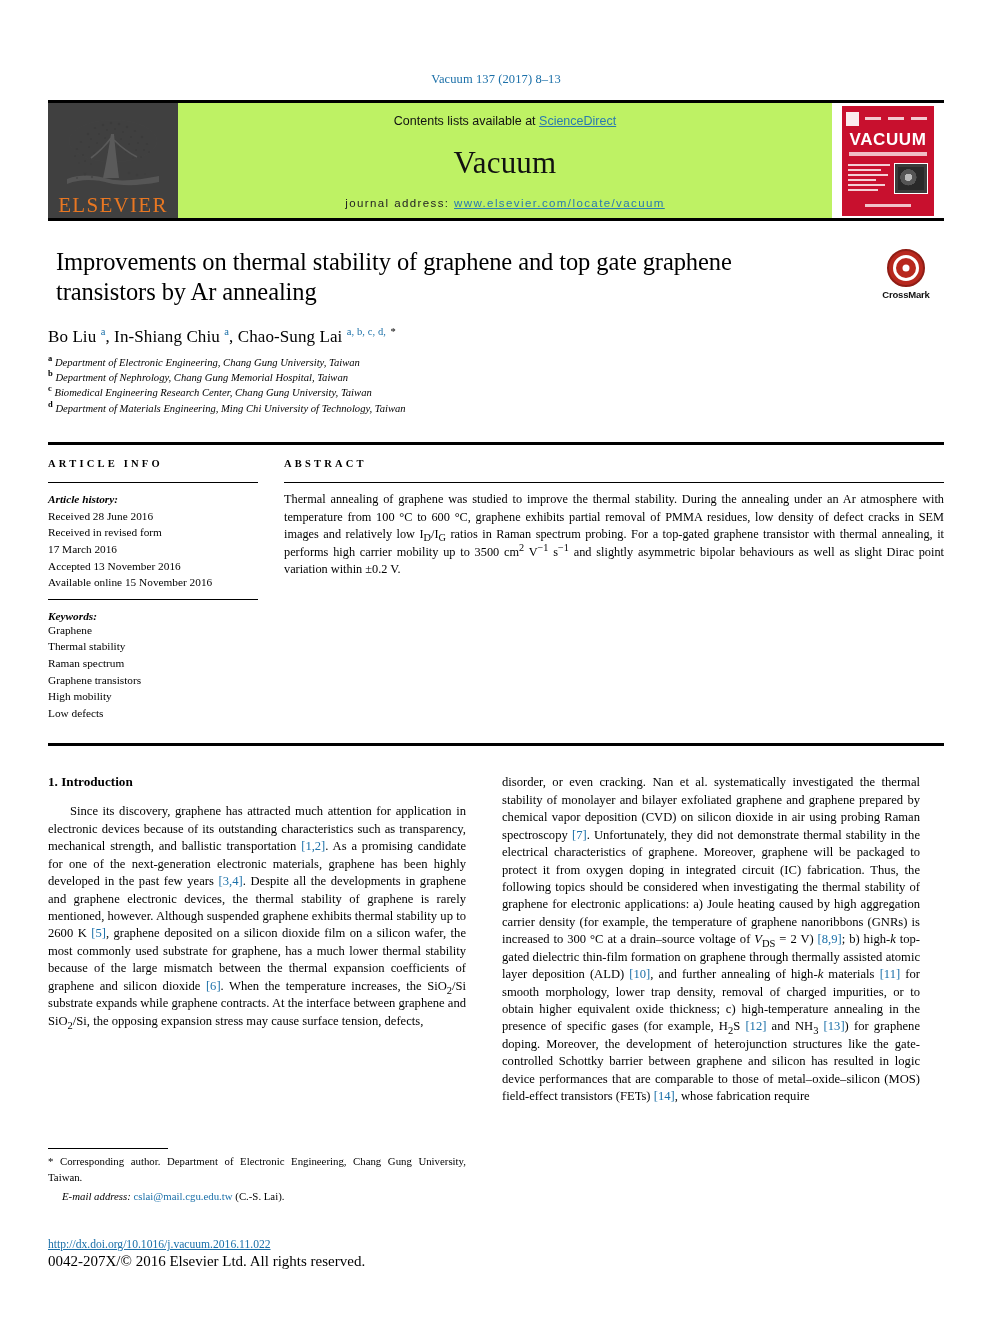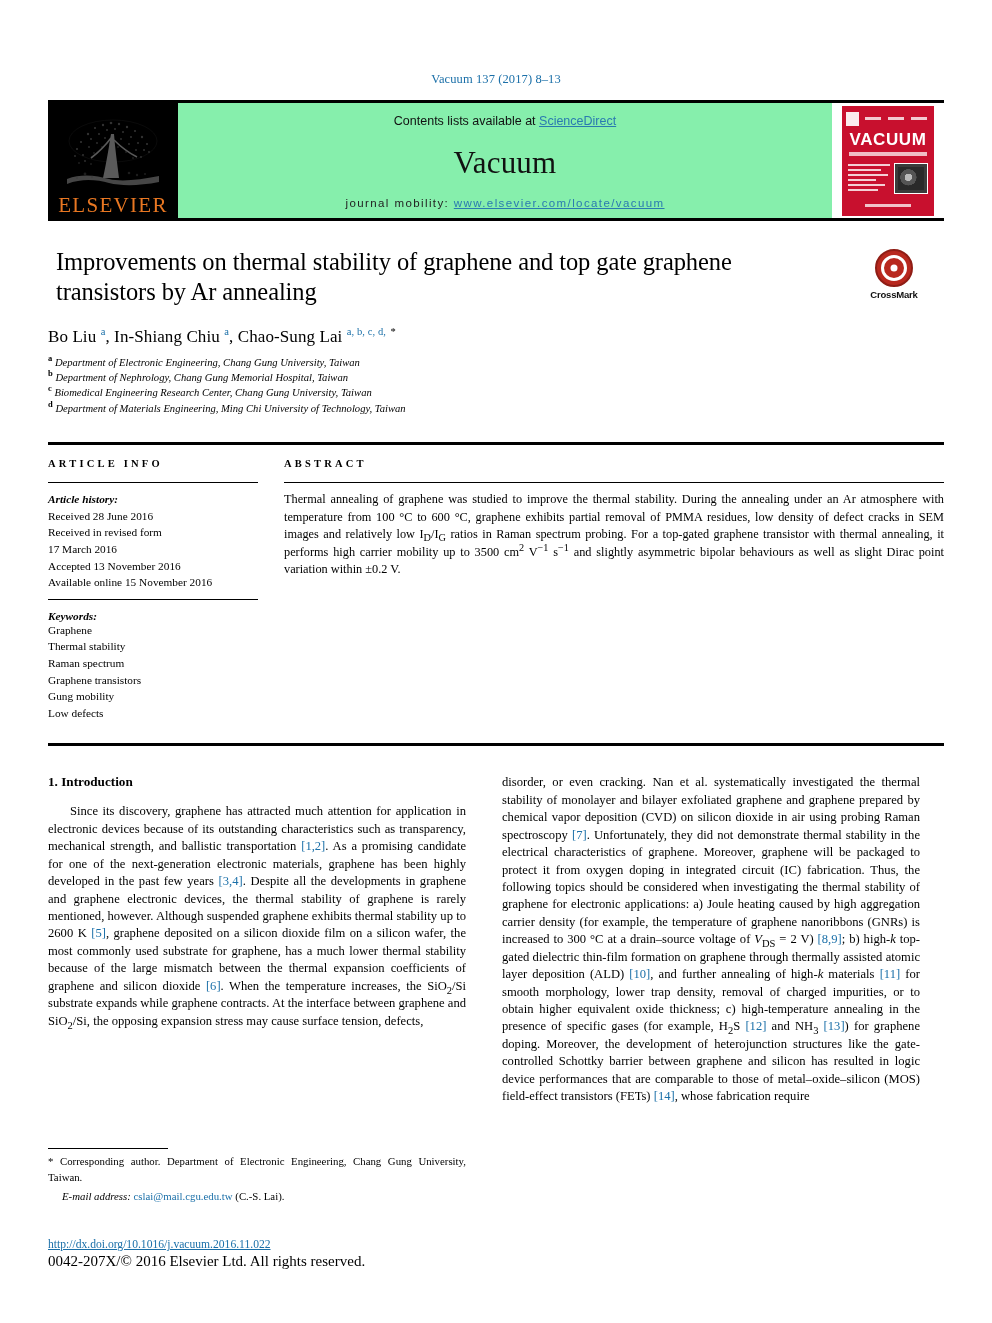--- a/index.html
+++ b/index.html
@@ -37,34 +37,34 @@
     align-items: stretch;
   }
   .elsevier-cell {
     width: 130px;
     flex: 0 0 130px;
     padding: 6px 6px 2px 6px;
     display: flex;
     flex-direction: column;
     align-items: center;
     justify-content: flex-end;
-    background: #000000;
+    background: #404040;
   }
   .tree-svg { display: block; }
   .elsevier-word {
     font-family: "Liberation Serif", serif;
     font-size: 21px;
     letter-spacing: 1.3px;
     color: #e87722;
     line-height: 1;
     margin-top: 1px;
   }
   .center-cell {
     flex: 1 1 auto;
-    background: #86efac;
+    background: #bef264;
     display: flex;
     flex-direction: column;
     align-items: center;
     justify-content: space-between;
     padding: 11px 0 9px 0;
   }
   .contents-line {
     font-family: "Liberation Sans", sans-serif;
     font-size: 12.5px;
     color: #111;
@@ -139,21 +139,21 @@
     font-family: Liberation Serif, serif;
     font-size: 24.5px;
     font-weight: normal;
     line-height: 1.22;
     margin: 0 130px 0 8px;
     letter-spacing: -0.1px;
     color: #000;
   }
   .crossmark {
     position: absolute;
-    right: 16px; top: 2px;
+    right: 4px; top: 2px;
     width: 68px; text-align: center;
     font-family: "Liberation Sans", sans-serif;
   }
   .cm-badge {
     width: 38px; height: 38px; margin: 0 auto;
     border-radius: 50%;
     background: #b8281e;
     position: relative;
     border: 2px solid #8f1d15;
   }
@@ -365,21 +365,21 @@
       </svg>
       <div class="elsevier-word">ELSEVIER</div>
     </div>
 
     <div class="center-cell">
       <div class="contents-line">
         <span>Contents lists available at </span><a class="sd" href="#">ScienceDirect</a>
       </div>
       <div class="journal-name">Vacuum</div>
       <div class="homepage-line">
-        <span>journal mobility: </span><a class="url" href="#">www.elsevier.com/locate/vacuum</a>
+        <span>journal address: </span><a class="url" href="#">www.elsevier.com/locate/vacuum</a>
       </div>
     </div>
 
     <div class="cover-cell">
       <div class="cover-img">
         <div class="cover-topbar">
           <div class="cover-els"></div>
           <div class="cover-tinytext">
               <span></span>
               <span></span>
@@ -429,21 +429,21 @@
       <div class="info-line">Received in revised form</div>
       <div class="info-line">17 March 2016</div>
       <div class="info-line">Accepted 13 November 2016</div>
       <div class="info-line">Available online 15 November 2016</div>
       <div class="hist-rule bottom"></div>
       <div class="kw-head">Keywords:</div>
       <div class="info-line">Graphene</div>
       <div class="info-line">Thermal stability</div>
       <div class="info-line">Raman spectrum</div>
       <div class="info-line">Graphene transistors</div>
-      <div class="info-line">Gung mobility</div>
+      <div class="info-line">High mobility</div>
       <div class="info-line">Low defects</div>
     </div>
 
     <div class="col-abstract">
       <div class="sec-head">ABSTRACT</div>
       <div class="hist-rule"></div>
       <div class="abstract-body">Thermal annealing of graphene was studied to improve the thermal stability. During the annealing under an Ar atmosphere with temperature from 100 °C to 600 °C, graphene exhibits partial removal of PMMA residues, low density of defect cracks in SEM images and relatively low I<sub>D</sub>/I<sub>G</sub> ratios in Raman spectrum probing. For a top-gated graphene transistor with thermal annealing, it performs high carrier mobility up to 3500 cm<sup>2</sup> V<sup>−1</sup> s<sup>−1</sup> and slightly asymmetric bipolar behaviours as well as slight Dirac point variation within ±0.2 V.</div>
     </div>
   </div>
 

